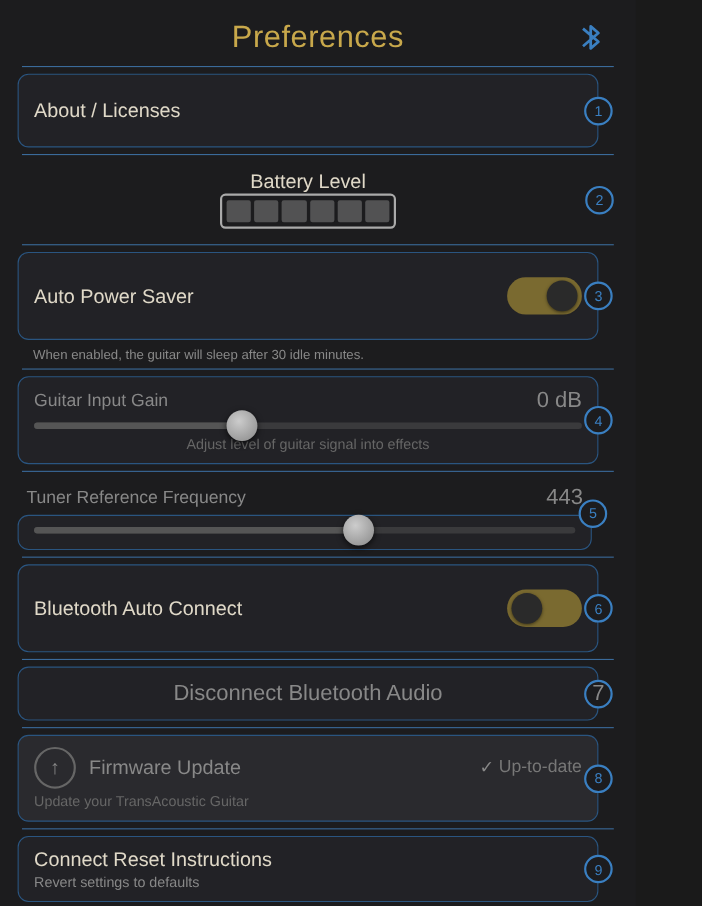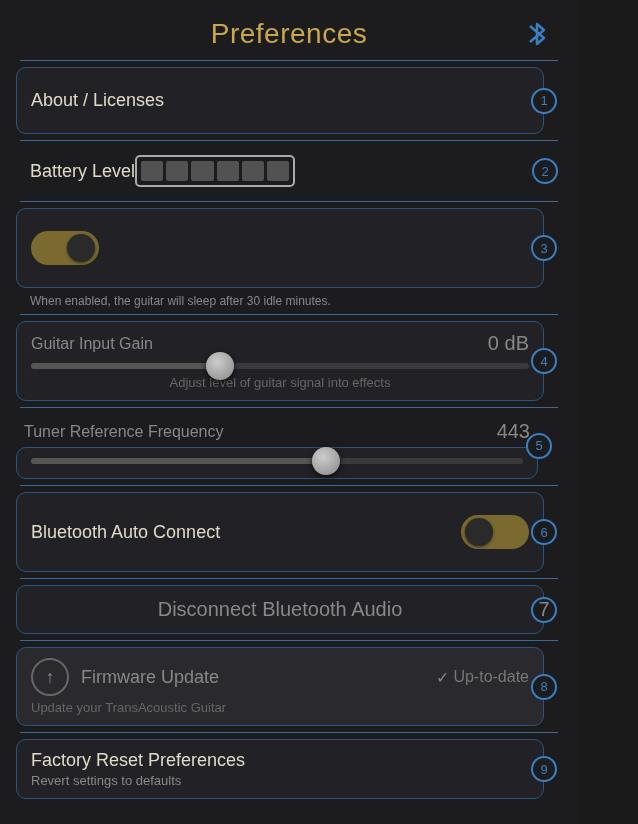--- a/index.html
+++ b/index.html
@@ -270,22 +270,23 @@
       color: #888;
       margin-top: 2px;
     }
 
     
     .battery-row {
       margin: 6px 6px;
       padding: 8px 14px;
       display: flex;
       align-items: center;
-      justify-content: flex-start;
-      position: relative;
+      justify-content: space-between;
+      position: relative;
+      flex-direction: column;
     }
   </style>
 </head>
 <body>
 
 <div class="page">
 
   <div class="header">
     <span class="header-title">Preferences</span>
     <span class="bluetooth-icon"><svg width="22" height="28" viewBox="0 0 22 28" fill="none" xmlns="http://www.w3.org/2000/svg">
@@ -313,20 +314,21 @@
         <div class="battery-segment"></div>
         <div class="battery-segment"></div>
       </div>
     </div>
     <span class="badge">2</span>
   </div>
 
   <div class="divider"></div>
 
   <div class="item-row" style="position:relative;margin-right:24px;">
+    <span class="item-label">Auto Power Saver</span>
     <div class="toggle-switch">
       <div class="knob"></div>
     </div>
     <span class="badge">3</span>
   </div>
   <p class="hint-text">When enabled, the guitar will sleep after 30 idle minutes.</p>
 
   <div class="divider"></div>
 
   <div class="slider-section" style="margin-right:24px;text-align:center;">
@@ -386,18 +388,18 @@
         <span>Up-to-date</span>
       </div>
     </div>
     <p class="firmware-hint">Update your TransAcoustic Guitar</p>
     <span class="badge">8</span>
   </div>
 
   <div class="divider"></div>
 
   <div class="factory-section" style="margin-right:24px;">
-    <div class="factory-title">Factory Reset Preferences</div>
+    <div class="factory-title">Connect Reset Instructions</div>
     <p class="factory-hint">Revert settings to defaults</p>
     <span class="badge">9</span>
   </div>
 
 </div>
 
 </body></html>

